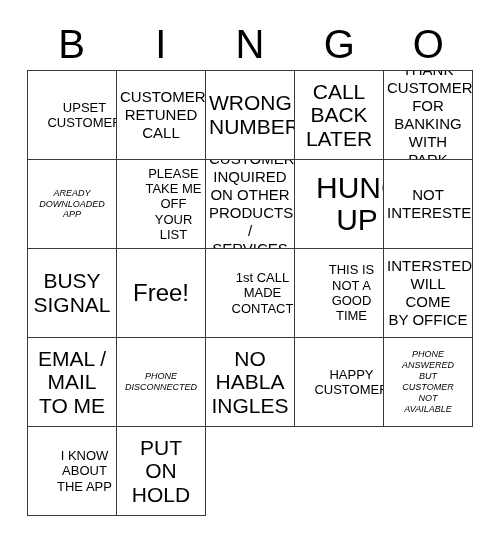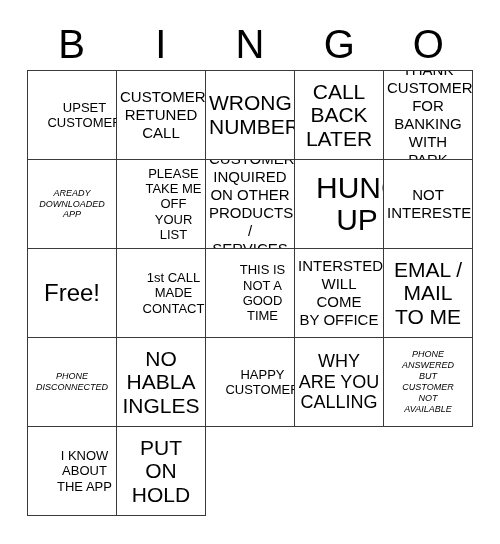--- a/index.html
+++ b/index.html
@@ -140,20 +140,24 @@
 / SERVICES</span>
       </div>
       <div class="cell fs-xl">
         <span class="cell-text">HUNG
 UP</span>
       </div>
       <div class="cell fs-xs">
         <span class="cell-text">NOT
 INTERESTED</span>
       </div>
+      <div class="cell fs-lg">
+        <span class="cell-text">BUSY
+SIGNAL</span>
+      </div>
       <div class="cell free">
         <span class="cell-text">Free!</span>
       </div>
       <div class="cell fs-sm">
         <span class="cell-text">1st CALL
 MADE
 CONTACT</span>
       </div>
       <div class="cell fs-sm">
         <span class="cell-text">THIS IS
@@ -176,25 +180,20 @@
 DISCONNECTED</span>
       </div>
       <div class="cell fs-lg">
         <span class="cell-text">NO
 HABLA
 INGLES</span>
       </div>
       <div class="cell fs-sm">
         <span class="cell-text">HAPPY
 CUSTOMER</span>
-      </div>
-      <div class="cell fs-md">
-        <span class="cell-text">WHY
-ARE YOU
-CALLING</span>
       </div>
       <div class="cell fs-xxs">
         <span class="cell-text">PHONE
 ANSWERED
 BUT
 CUSTOMER
 NOT
 AVAILABLE</span>
       </div>
       <div class="cell fs-sm">

